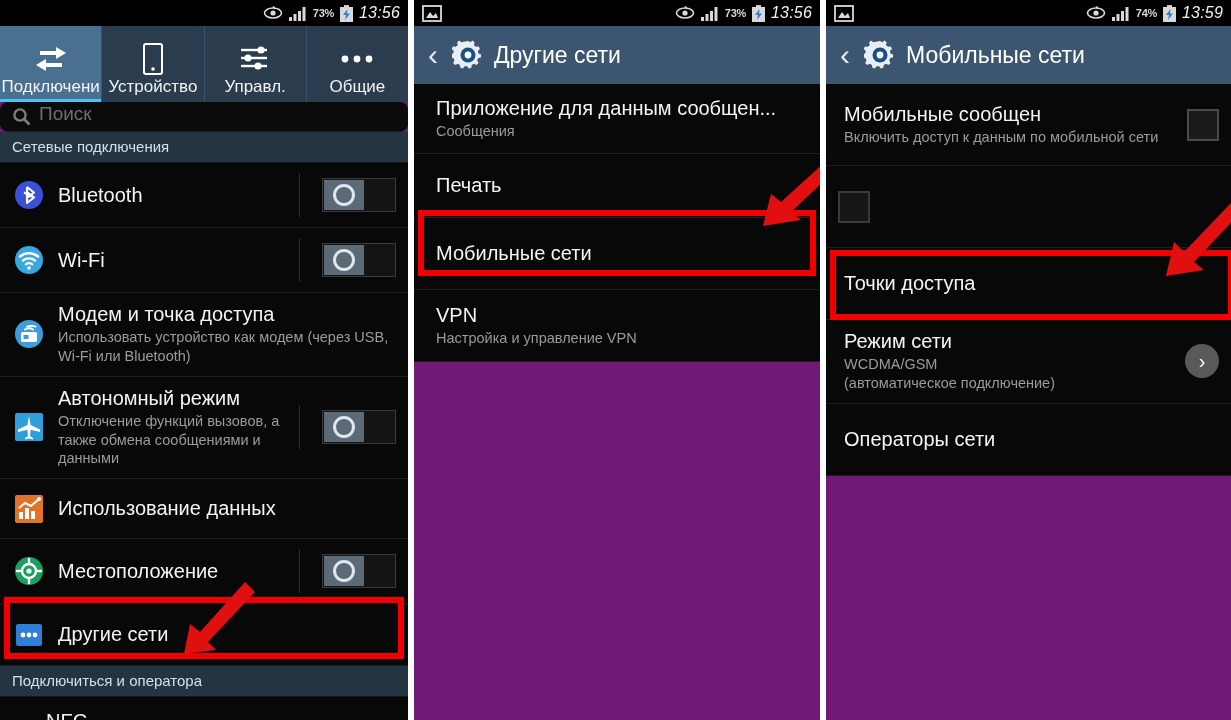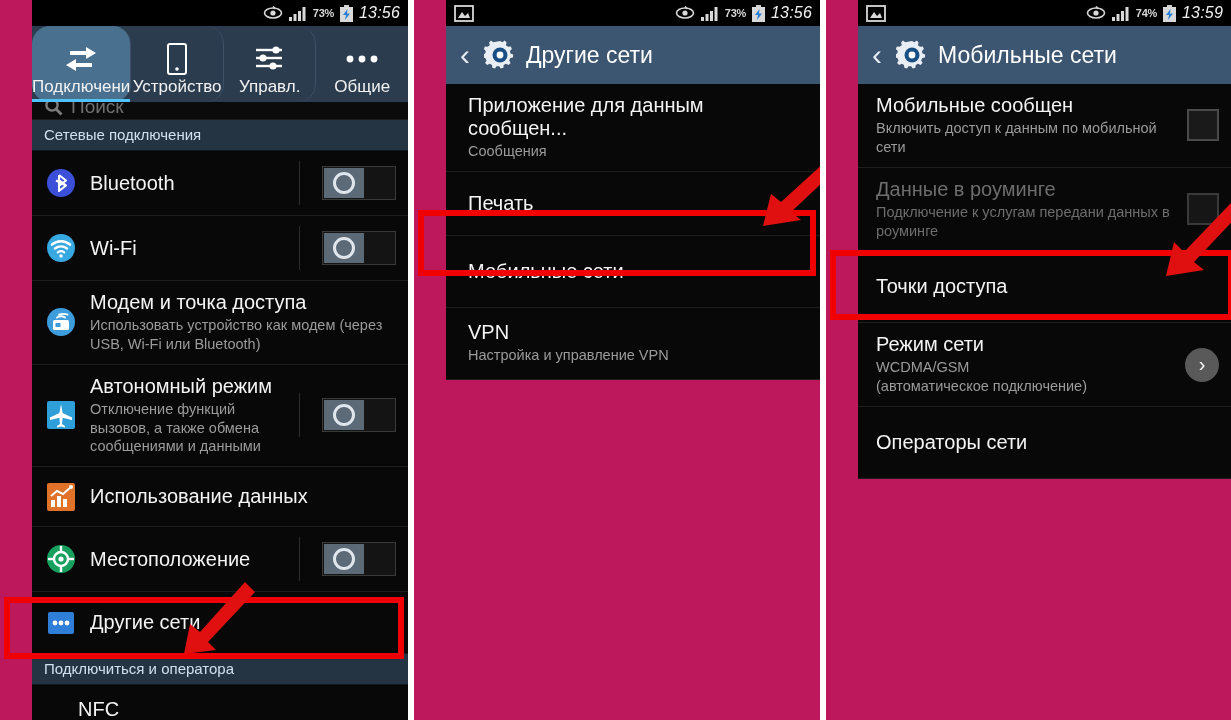--- a/index.html
+++ b/index.html
@@ -4,21 +4,21 @@
 <style>
   * { box-sizing: border-box; margin: 0; padding: 0; }
   html, body {
     width: 1231px; height: 720px;
     background: #000;
     font-family: "Liberation Sans", "DejaVu Sans", sans-serif;
     overflow: hidden;
   }
   .screens { display: flex; width: 1231px; height: 720px; }
 
-  .panel { position: relative; height: 720px; background: #be185d; overflow: hidden; padding-left: 32px; }
+  .panel { position: relative; height: 720px; background: #701a75; overflow: hidden; }
   .panel-left   { width: 408px; }
   .divider      { width: 6px; background: #ffffff; height: 720px; flex: 0 0 6px; }
   .panel-mid    { width: 406px; }
   .panel-right  { width: 405px; }
 
   
   .statusbar {
     height: 26px; background: #000; display: flex; align-items: center;
     padding: 0 8px; color: #e8e8e8; font-size: 15px; position: relative;
   }
@@ -26,21 +26,21 @@
   .sb-right { margin-left: auto; display: flex; align-items: center; gap: 5px; }
   .sb-pct { font-size: 11px; font-weight: bold; color: #d8d8d8; letter-spacing: -.3px;}
   .sb-time { font-size: 16px; color: #f2f2f2; letter-spacing: .2px; font-style: italic; }
   .ic { display: inline-block; line-height: 0; }
 
   
   .tabbar { display: flex; height: 76px; background: #2b3c4e; }
   .tab {
     flex: 1; display: flex; flex-direction: column; align-items: center;
     justify-content: flex-end; padding-bottom: 5px;
-    border-right: 1px solid #3d5166; position: relative; border-radius: 18px;
+    border-right: 1px solid #3d5166; position: relative;
   }
   .tab:last-child { border-right: none; }
   .tab.active { background: #4a708f; }
   .tab.active::after {
     content: ""; position: absolute; left: 0; right: 0; bottom: 0;
     height: 3px; background: #4fc3f7;
   }
   .tab-icon { height: 36px; display: flex; align-items: center; justify-content: center; }
   .tab-label {
     color: #f2f2f2; font-size: 17px; white-space: nowrap;
@@ -50,22 +50,22 @@
   
   .appbar {
     height: 58px; background: #3c5570; display: flex; align-items: center;
     padding-left: 10px; gap: 10px;
   }
   .appbar-title { color: #fff; font-size: 23px; }
   .back-chevron { color: #e6ecf2; font-size: 30px; line-height: 1; font-weight: 300; padding: 0 4px; }
 
   
   .searchbar {
-    height: 18px; background: #0b0b0b; border-bottom: 1px solid #1b1b1b;
-    display: flex; align-items: flex-start; gap: 8px; padding: 0 12px; overflow: hidden;
+    height: 30px; background: #0b0b0b; border-bottom: 1px solid #1b1b1b;
+    display: flex; align-items: flex-end; gap: 8px; padding: 0 12px; overflow: hidden; border-radius: 8px;
   }
   .search-text { color: #6f6f6f; font-size: 19px; position: relative; top: -6px; }
 
   
   .section-hd {
     background: #253442; color: #cfe0ee; font-size: 15px;
     padding: 6px 12px 7px; border-bottom: 1px solid #11181e;
   }
 
   
@@ -481,24 +481,20 @@
 
     <div class="row" style="min-height:82px">
       <div class="row-text" style="padding-left:6px">
         <div class="row-title">Мобильные сообщен</div>
         <div class="row-sub">Включить доступ к данным по мобильной сети</div>
       </div>
       <div class="checkbox"></div>
     </div>
 
     <div class="row dim" style="min-height:82px">
-      <div class="row-text" style="padding-left:6px">
-        <div class="row-title">Данные в роуминге</div>
-        <div class="row-sub">Подключение к услугам передани данных в роуминге</div>
-      </div>
       <div class="checkbox dim"></div>
     </div>
 
     <div class="row" style="min-height:72px">
       <div class="row-text" style="padding-left:6px">
         <div class="row-title">Точки доступа</div>
       </div>
     </div>
 
     <div class="row" style="min-height:82px">

